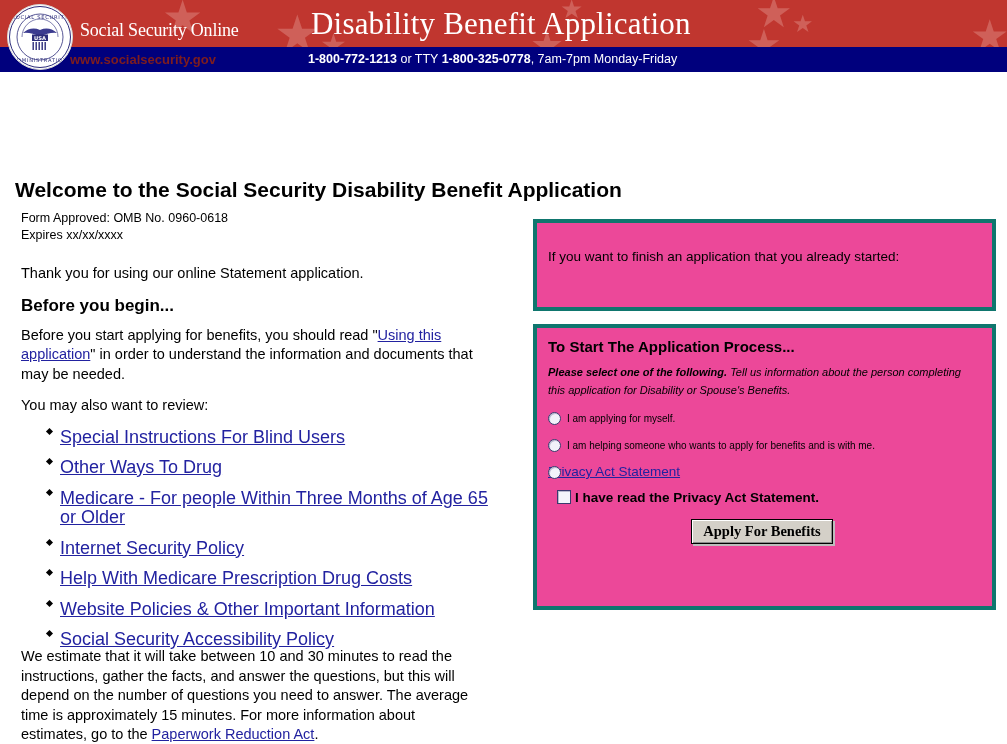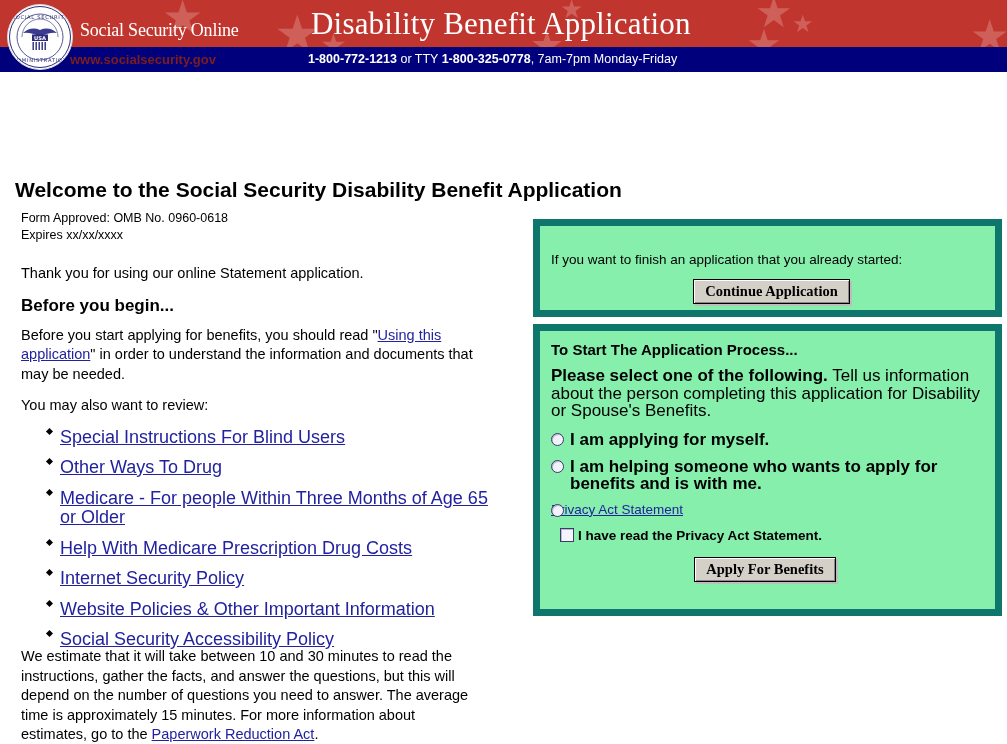--- a/index.html
+++ b/index.html
@@ -187,22 +187,22 @@
     position: absolute;
     left: 21px; top: 571px;
     width: 450px;
     font-size: 14.5px;
     line-height: 19.5px;
   }
 
   
   .panel {
     position: absolute;
-    background: #86efac;
-    border: 7px solid #0f766e;
+    background: #ec4899;
+    border: 4px solid #0f766e;
   }
   #continue-panel {
     left: 533px; top: 143px;
     width: 455px; height: 84px;
   }
   #start-panel {
     left: 533px; top: 248px;
     width: 455px; height: 278px;
   }
   .panel-text {
@@ -236,32 +236,33 @@
   }
   #continue-btn-wrap .btn { margin-left: 8px; }
 
   .start-inner { padding: 10px 12px 0 11px; }
   h3.start-head {
     margin: 0 0 9px 0;
     font-size: 15px;
     font-weight: bold;
   }
   .start-intro {
-    font-size: 17px;
+    font-size: 11px;
     line-height: 17.5px;
     margin: 0 0 11px 0;
+    font-style: italic;
   }
   .start-intro b { font-weight: bold; }
 
   .radio-row {
     position: relative;
     padding-left: 19px;
     margin-bottom: 10px;
-    font-size: 17px;
-    font-weight: bold;
+    font-size: 10px;
+    font-weight: normal;
     line-height: 17px;
   }
   .radio-mark {
     position: absolute;
     left: 0; top: 2px;
     width: 11px; height: 11px;
     border-radius: 50%;
     background: #f2f2fa;
     border: 1px solid #3a3a6e;
     box-shadow: inset 1px 1px 0 #b9b9cf;
@@ -367,44 +368,41 @@
       <li>
         <span class="bullet"></span>
         <a class="lnk" href="#">Other Ways To Drug</a>
       </li>
       <li>
         <span class="bullet"></span>
         <a class="lnk" href="#">Medicare - For people Within Three Months of Age 65 or Older</a>
       </li>
       <li>
         <span class="bullet"></span>
+        <a class="lnk" href="#">Internet Security Policy</a>
+      </li>
+      <li>
+        <span class="bullet"></span>
         <a class="lnk" href="#">Help With Medicare Prescription Drug Costs</a>
-      </li>
-      <li>
-        <span class="bullet"></span>
-        <a class="lnk" href="#">Internet Security Policy</a>
       </li>
       <li>
         <span class="bullet"></span>
         <a class="lnk" href="#">Website Policies &amp; Other Important Information</a>
       </li>
       <li>
         <span class="bullet"></span>
         <a class="lnk" href="#">Social Security Accessibility Policy</a>
       </li>
     </ul>
   </div>
 
   <div class="estimate"><span>We estimate that it will take between 10 and 30 minutes to read the instructions, gather the facts, and answer the questions, but this will depend on the number of questions you need to answer. The average time is approximately 15 minutes. For more information about estimates, go to the </span><a class="lnk" href="#">Paperwork Reduction Act</a><span>.</span></div>
 
   <div class="panel" id="continue-panel">
     <div class="panel-text">If you want to finish an application that you already started:</div>
-    <div id="continue-btn-wrap">
-      <button class="btn" type="button">Continue Application</button>
-    </div>
   </div>
 
   <div class="panel" id="start-panel">
     <div class="start-inner">
 
       <h3 class="start-head">To Start The Application Process...</h3>
 
       <p class="start-intro"><b>Please select one of the following.</b><span> Tell us information about the person completing this application for Disability or Spouse's Benefits.</span></p>
 
       <div class="radio-row">

